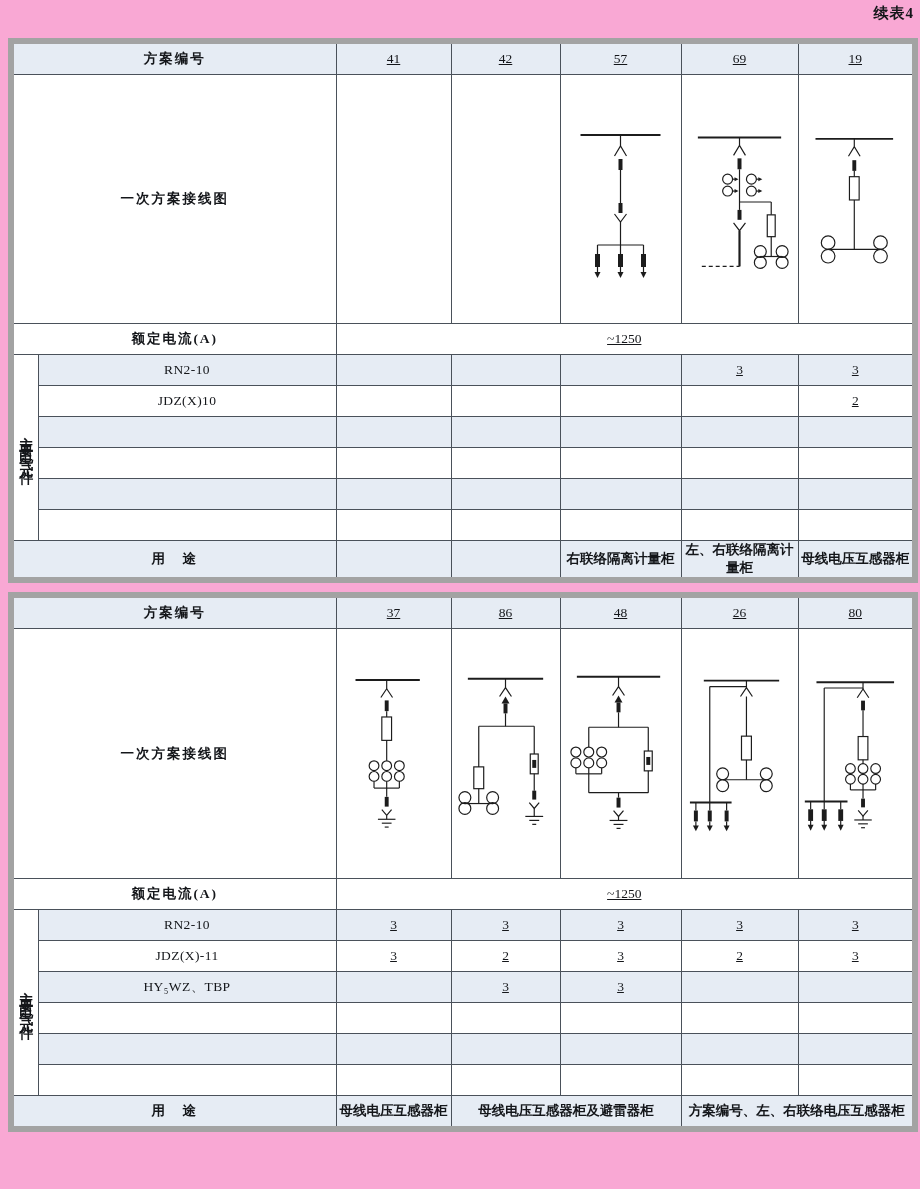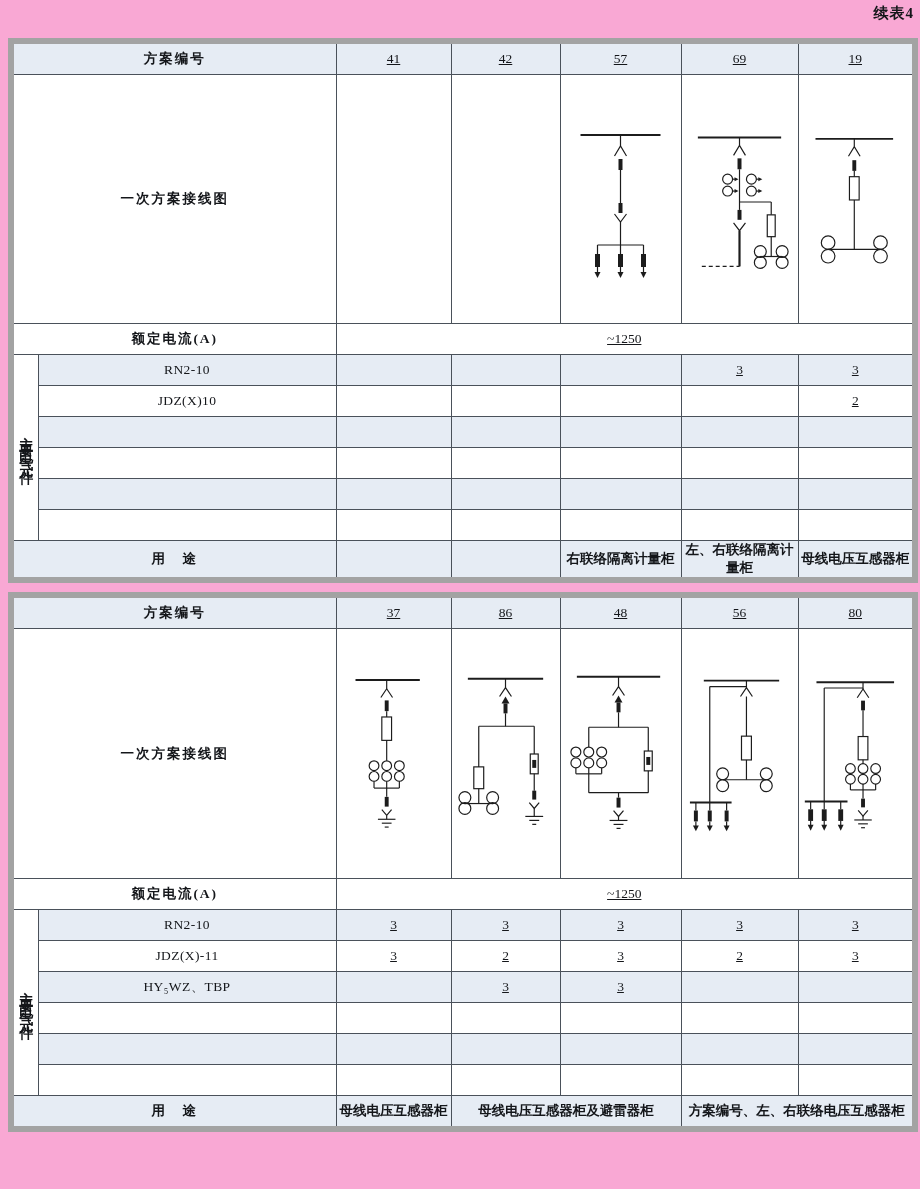--- a/index.html
+++ b/index.html
@@ -208,21 +208,21 @@
         <col style="width:121px">
         <col style="width:117px">
         <col style="width:117px">
     </colgroup>
     <tbody>
         <tr class="h30">
       <td colspan="2" class="shaded cn">方案编号</td>
       <td class="shaded num">37</td>
       <td class="shaded num">86</td>
       <td class="shaded num">48</td>
-      <td class="shaded num">56</td>
+      <td class="shaded num">26</td>
       <td class="shaded num">80</td>
     </tr>
     <tr class="hdiag" style="height:250px;">
       <td colspan="2" class="cn">一次方案接线图</td>
       <td>
         <svg class="diag" viewBox="0 0 117 248" preserveAspectRatio="xMidYMid meet">
           <line class="bus" x1="19" y1="48" x2="85" y2="48"></line>
           <line x1="51" y1="48" x2="51" y2="57"></line>
           <path d="M45,66 L51,57 L57,66"></path>
           <rect class="f" x="49" y="69" width="4" height="11"></rect>

